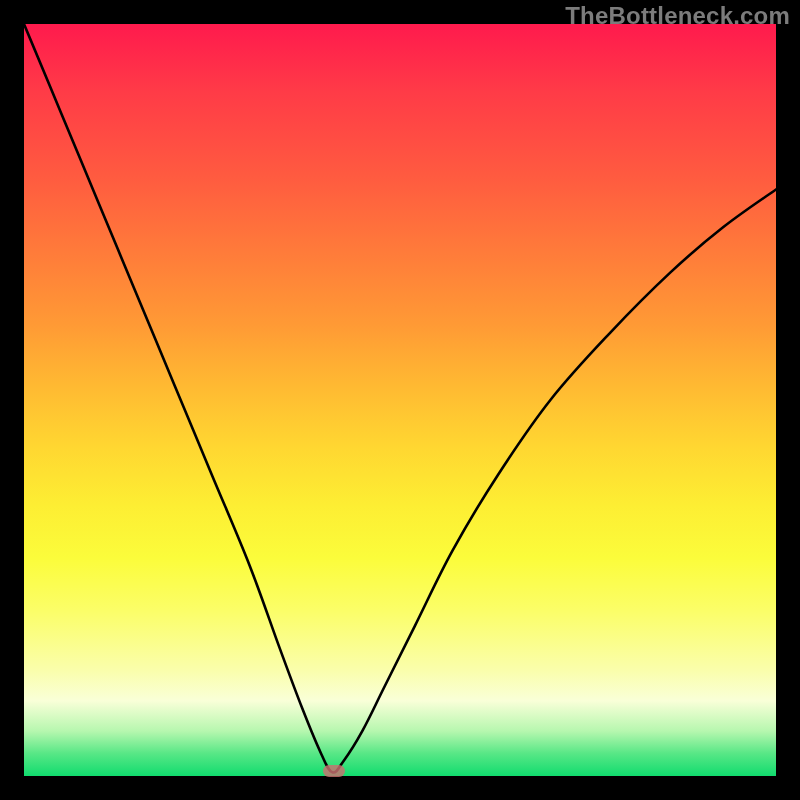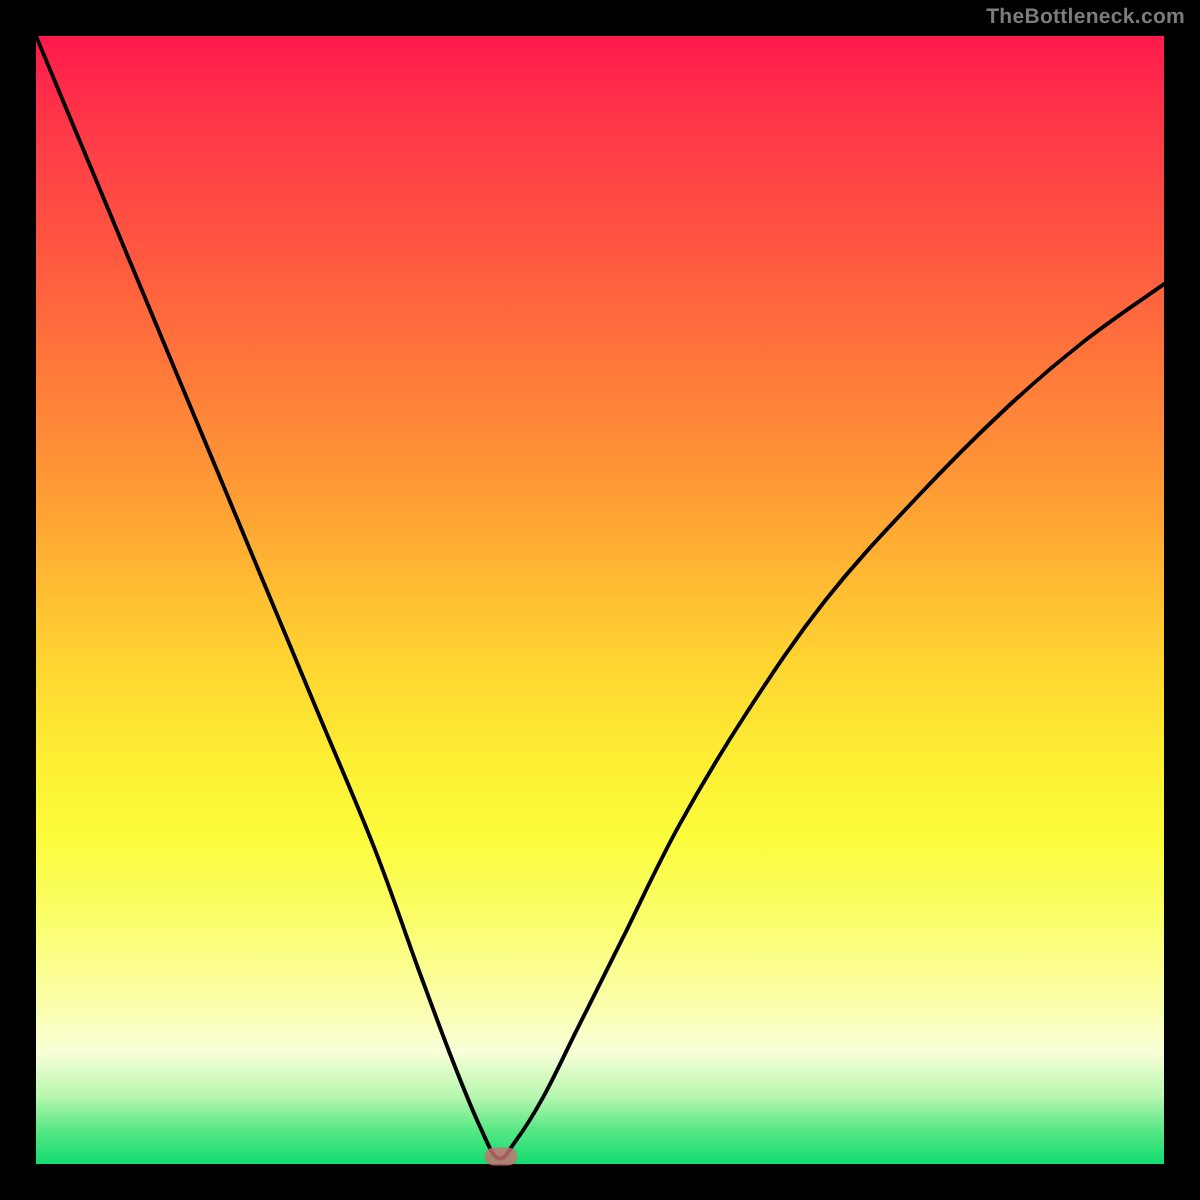--- a/index.html
+++ b/index.html
@@ -53,21 +53,21 @@
     height: 12px;
     border-radius: 6px;
     background: #c97070;
     opacity: 0.82;
     transform: translate(-50%, -50%);
   }
   .watermark {
     position: absolute;
     top: 2px;
     right: 10px;
-    font-size: 14px;
+    font-size: 24px;
     font-weight: 600;
     color: #7c7c7c;
     letter-spacing: 0.2px;
     user-select: none;
   }
 </style>
 </head>
 <body>
 
 <div class="outer">

